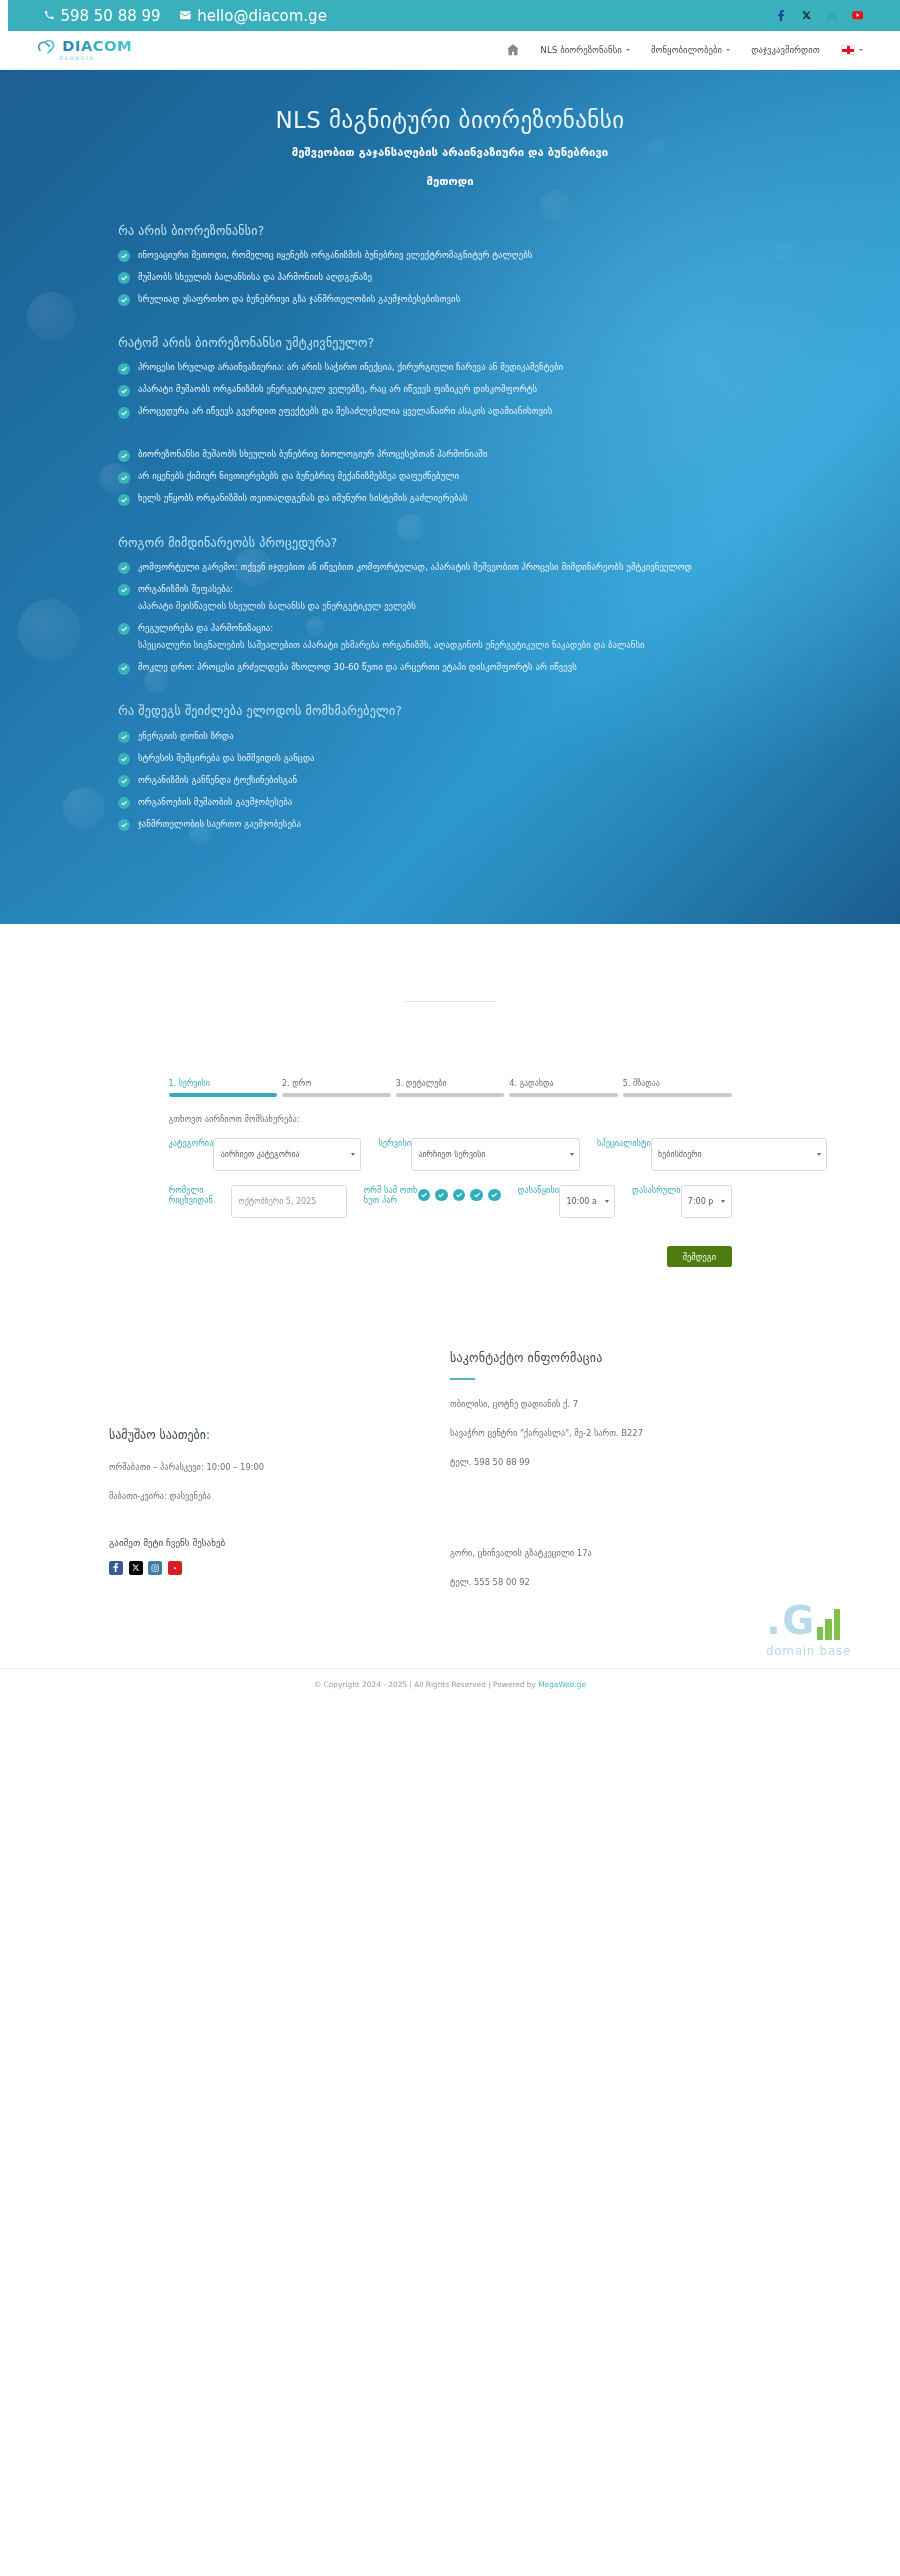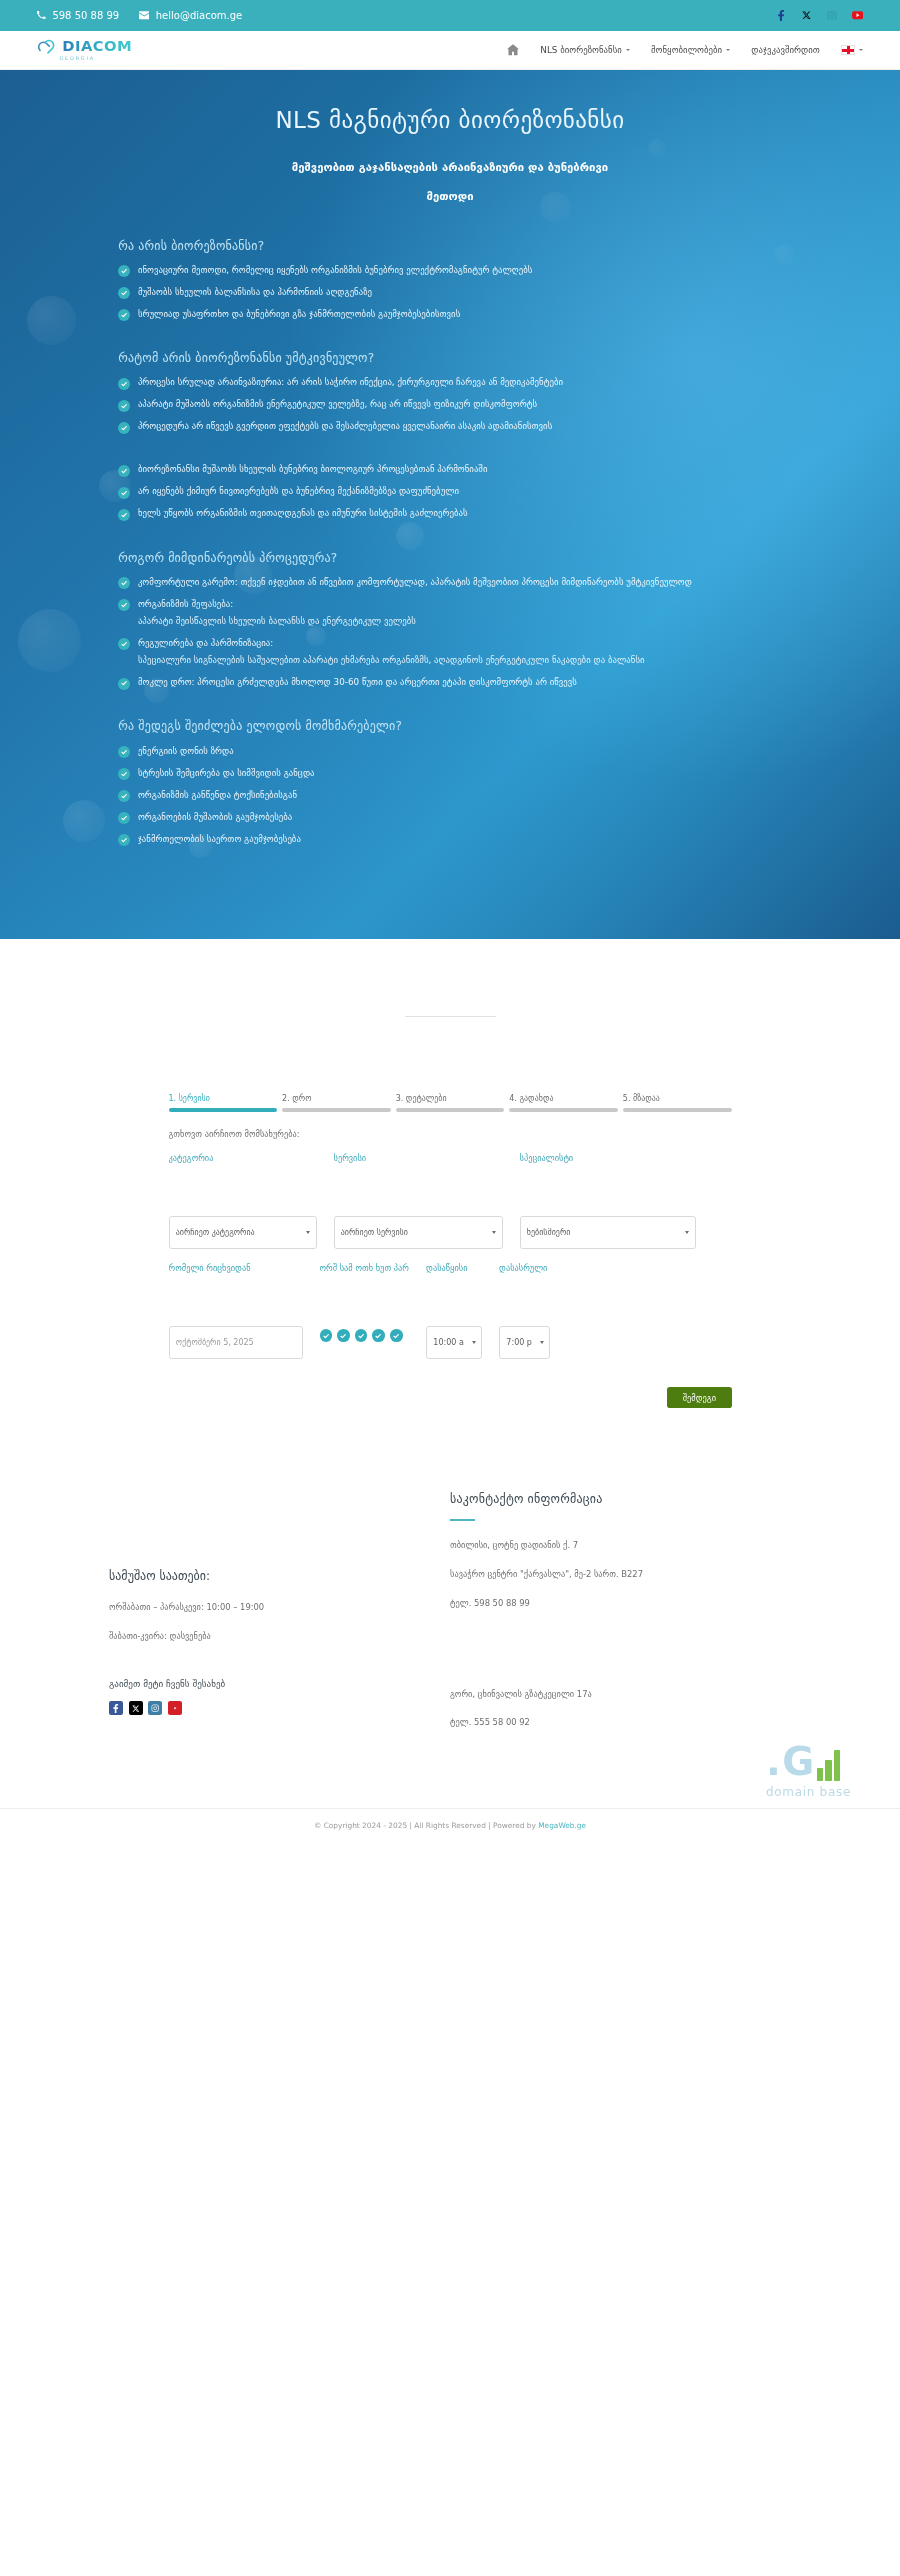--- a/index.html
+++ b/index.html
@@ -12,21 +12,22 @@
   }
 
   
   .topbar {
     background: #3bb0bd;
     height: 31px;
     display: flex;
     align-items: center;
     padding: 0 37px;
     color: #ffffff;
-    font-size: 10px;
+    font-size: 15px;
+    margin-left: 8px;
   }
   .topbar-left { display: flex; align-items: center; gap: 19.7px; }
   .tb-item { display: flex; align-items: center; gap: 6.3px; white-space: nowrap; }
   .tb-item svg { display: block; }
   .topbar-right { margin-left: auto; display: flex; align-items: center; gap: 14px; }
   .tb-social { display: flex; align-items: center; justify-content: center; width: 11.3px; height: 11.3px; cursor: pointer; }
 
   
   .nav {
     height: 39px;
@@ -70,21 +71,21 @@
     overflow: hidden;
   }
   .hero .bubbles { position: absolute; inset: 0; pointer-events: none; opacity: .5; }
   .hero .bubbles i {
     position: absolute; border-radius: 50%;
     background: radial-gradient(circle at 35% 35%, rgba(255,255,255,0.20), rgba(255,255,255,0.03));
   }
   .hero-inner { position: relative; width: 703px; margin: 0 auto; padding: 0 19.7px; }
   .hero-title {
     text-align: center; color: #eaf6fd; font-size: 23px; font-weight: normal;
-    letter-spacing: 0.4px; margin-bottom: 23px;
+    letter-spacing: 0.4px; margin-bottom: 8px;
   }
   .hero-sub {
     text-align: center; color: #ffffff; font-size: 11.3px; font-weight: bold;
     line-height: 2.1; margin-bottom: 5.6px;
   }
 
   .sec { margin-top: 29.5px; }
   .sec-title {
     color: #bfe4f6; font-size: 12px; font-weight: normal; margin-bottom: 11.3px; letter-spacing: 0.2px;
   }
@@ -107,21 +108,21 @@
   .booking { width: 563px; margin: 0 auto; padding: 77px 0 0; }
   .steps { display: flex; gap: 4.9px; align-items: center; }
   .step { flex: 1; }
   .step-label { font-size: 8px; color: #6b6b6b; margin-bottom: 4.9px; white-space: nowrap; }
   .step.active .step-label { color: #32adbb; }
   .step-bar { height: 4.2px; background: #c9c9c9; border-radius: 2.1px; }
   .step.active .step-bar { background: #32adbb; }
 
   .form-prompt { margin-top: 17px; font-size: 8.4px; color: #6f6f6f; }
   .field-row { display: flex; gap: 17px; margin-top: 14px; }
-  .field { display: flex; flex-direction: column; gap: 48px; }
+  .field { display: flex; flex-direction: row; }
   .field-label { font-size: 8.4px; color: #3aa9b8; margin-bottom: 4.9px; }
   .sel, .txt {
     border: 0.7px solid #d9d9d9; border-radius: 2.8px; background: #fff;
     height: 33px; font-size: 8px; color: #5c5c5c; padding: 0 17px 0 6.3px;
     font-family: "DejaVu Sans", "Liberation Sans", sans-serif;
     appearance: none; -webkit-appearance: none; outline: none; cursor: pointer;
   }
   .sel-wrap { position: relative; display: inline-block; }
   .sel-wrap::after {
     content: ""; position: absolute; right: 6.3px; top: 50%; margin-top: -1.4px;

